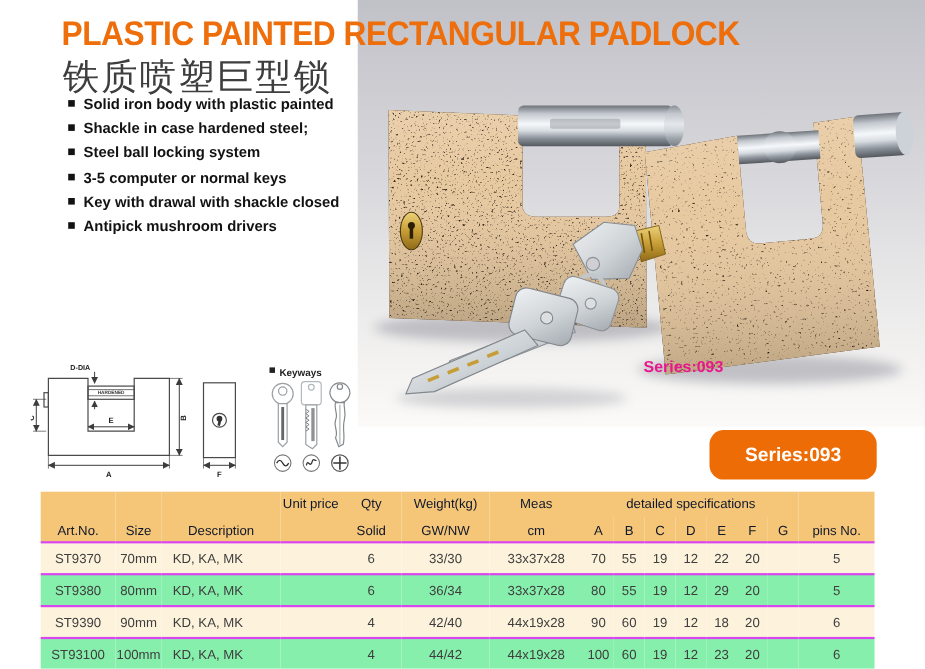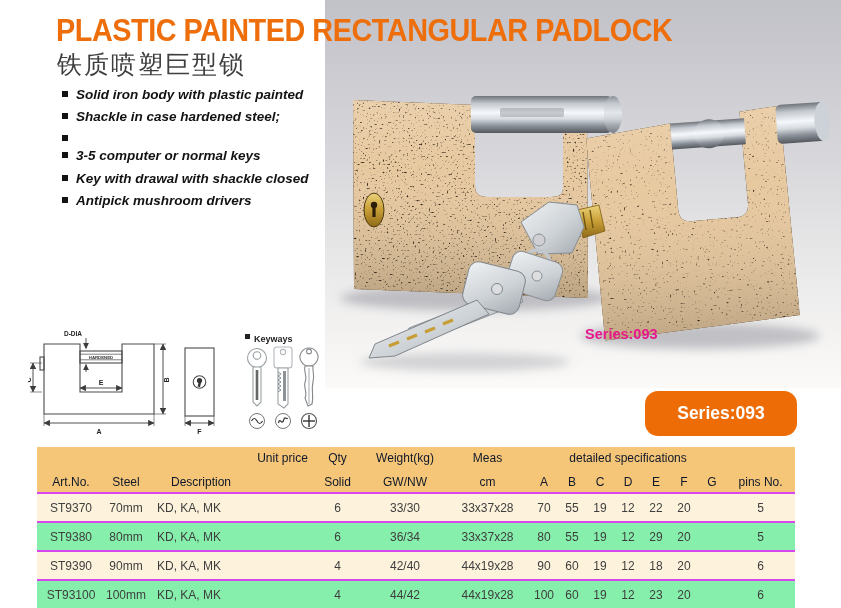--- a/index.html
+++ b/index.html
@@ -7,24 +7,24 @@
     width:841px;height:608px;position:relative;background:#fff;
     font-family:"Liberation Sans",sans-serif;overflow:hidden;
     -webkit-font-smoothing:antialiased;
   }
   .title{
     position:absolute;left:56px;top:13px;font-size:31px;font-weight:bold;
     color:#ed6e0a;letter-spacing:-.5px;white-space:nowrap;
     transform:scaleX(.93);transform-origin:left top;
   }
   .subtitle{
-    position:absolute;left:57px;top:48px;font-size:25px;color:#3e3e3e;
+    position:absolute;left:57px;top:48px;font-size:33px;color:#3e3e3e;
     letter-spacing:2px;font-weight:400;text-align:center;
   }
-  .features{position:absolute;left:62px;top:88px;width:280px;font-style:italic;}
+  .features{position:absolute;left:62px;top:88px;width:280px;}
   .feature{display:flex;gap:8px;font-size:13.5px;font-weight:bold;color:#121212;
     margin-bottom:8px;line-height:1.05;}
   .feature .sq{width:6px;height:6px;background:#121212;margin-top:3px;flex:none;}
   .feature.cont{padding-left:14px;margin-top:-3px;}
   .photo{position:absolute;left:325px;top:0;width:516px;height:388px;z-index:0;}
   .series-mark{position:absolute;left:260px;top:326px;font-size:14.5px;font-weight:bold;}
   .badge{
     position:absolute;left:645px;top:391px;width:152px;height:45px;
     border-radius:13px;color:#fff;font-weight:bold;font-size:17.5px;
     text-align:center;line-height:45px;z-index:2;
@@ -158,20 +158,21 @@
   <div class="feature">
       <span class="sq"></span>
       <span>Solid iron body with plastic painted</span>
     </div>
   <div class="feature">
       <span class="sq"></span>
       <span>Shackle in case hardened steel;</span>
     </div>
   <div class="feature">
       <span class="sq"></span>
+      <span>Steel ball locking system</span>
     </div>
   <div class="feature">
       <span class="sq"></span>
       <span>3-5 computer or normal keys</span>
     </div>
   <div class="feature">
       <span class="sq"></span>
       <span>Key with drawal with shackle closed</span>
     </div>
   <div class="feature">
@@ -286,21 +287,21 @@
         <col style="width:28px">
       <col style="width:28px">
         <col style="width:28px">
         <col style="width:28px">
         <col style="width:28px">
       <col style="width:69px">
     </colgroup>
     <thead>
       <tr>
         <th rowspan="2" class="bot">Art.No.</th>
-        <th rowspan="2" class="bot">Steel</th>
+        <th rowspan="2" class="bot">Size</th>
         <th rowspan="2" class="bot">Description</th>
         <th rowspan="2" class="top">Unit price</th>
         <th class="top">Qty</th>
         <th class="top">Weight(kg)</th>
         <th class="top">Meas</th>
         <th colspan="7" class="top">detailed specifications</th>
         <th rowspan="2" class="bot">pins No.</th>
       </tr>
       <tr>
         <th class="bot">Solid</th>

